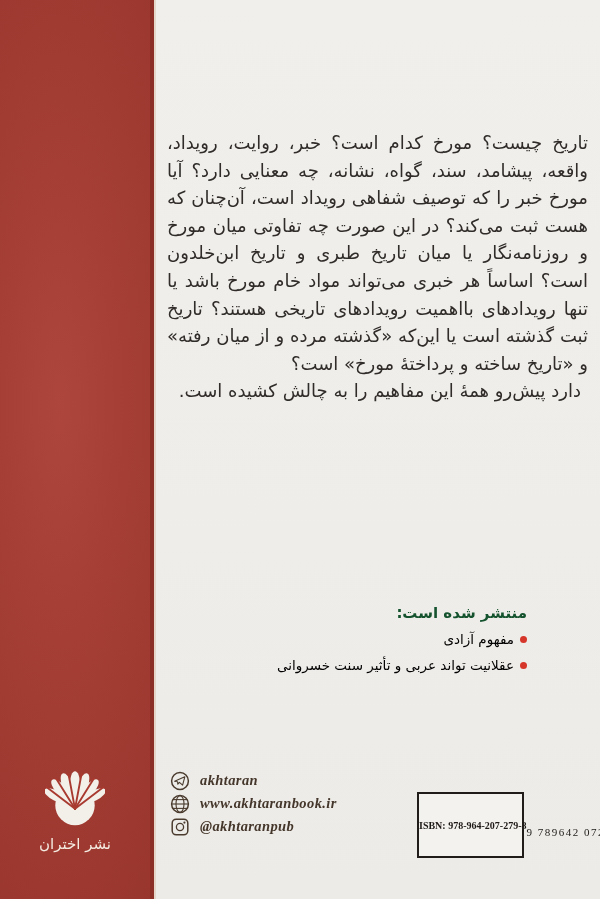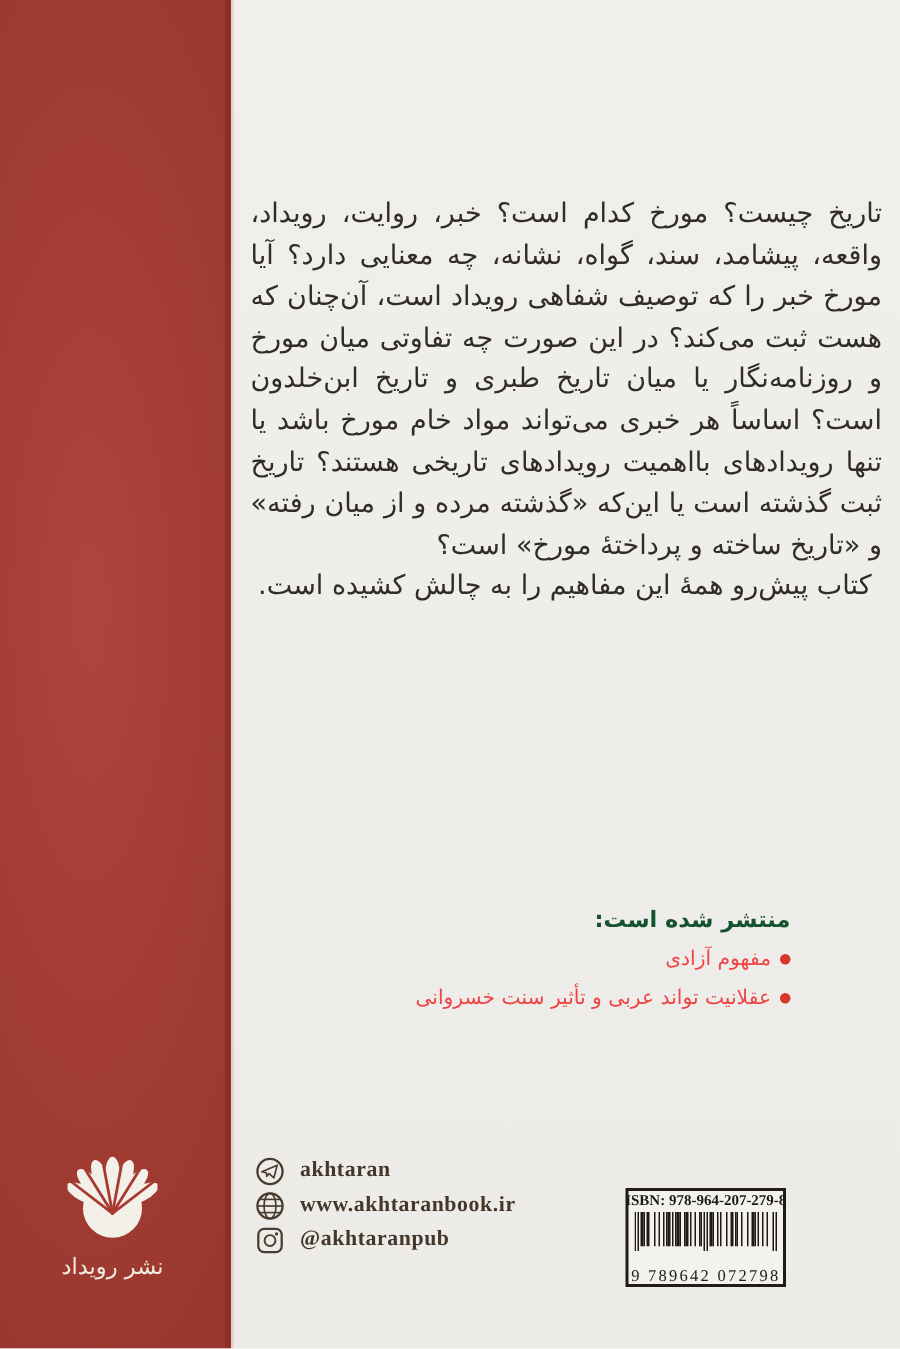--- a/index.html
+++ b/index.html
@@ -34,21 +34,21 @@
   .synopsis p + p{text-indent:7px;}
   
   .published{
     position:absolute;right:73px;top:604px;direction:rtl;text-align:right;
   }
   .published-heading{
     font-size:15px;font-weight:bold;color:#14532d;margin:0 0 9px 0;
   }
   .published-item{
     display:flex;align-items:center;direction:rtl;
-    font-size:13.5px;color:#ef4444;margin:0 0 10px 0;white-space:nowrap;
+    font-size:13.5px;color:#000000;margin:0 0 10px 0;white-space:nowrap;
   }
   .bullet-dot{
     width:7px;height:7px;border-radius:50%;background:#d63629;
     margin-left:6px;flex:0 0 auto;
   }
   
   .publisher{
     position:absolute;left:0;top:764px;width:150px;text-align:center;
   }
   .publisher svg{display:block;margin:0 auto;}
@@ -58,27 +58,27 @@
   
   .contacts{position:absolute;left:170px;top:771px;}
   .contact-row{
     display:flex;align-items:center;height:19px;margin-bottom:4px;
   }
   .contact-icon{width:20px;height:20px;flex:0 0 auto;display:inline-block;}
   .contact-icon svg{display:block;}
   .contact-text{
     margin-left:10px;
     font-family:"Liberation Serif",serif;font-weight:bold;
-    font-size:14.5px;color:#44362a;letter-spacing:.4px;white-space:nowrap;
+    font-size:14.5px;color:#44362a;letter-spacing:.4px;white-space:nowrap;font-style:italic;
   }
   
   .barcode-box{
     position:absolute;left:417px;top:792px;width:103px;height:61px;
     border:2px solid #1f1c1a;background:#f4f2ef;
-    display:flex;flex-direction:column;align-items:center;
+    display:flex;flex-direction:row;align-items:center;
     padding-top:1px;
   }
   .isbn-label{
     font-family:"Liberation Serif",serif;font-weight:bold;
     font-size:10px;color:#1d1a18;white-space:nowrap;line-height:12px;
   }
   .barcode-bars{margin-top:1px;}
   .barcode-digits{
     font-family:Liberation Serif, serif;
     font-size:11px;color:#1d1a18;letter-spacing:1.5px;line-height:10px;
@@ -87,21 +87,21 @@
 </style>
 </head>
 <body>
 
 <div class="red-band"></div>
 <div class="red-band-edge"></div>
 <div class="red-band-gap"></div>
 
 <div class="synopsis">
   <p>تاریخ چیست؟ مورخ کدام است؟ خبر، روایت، رویداد، واقعه، پیشامد، سند، گواه، نشانه، چه معنایی دارد؟ آیا مورخ خبر را که توصیف شفاهی رویداد است، آن‌چنان که هست ثبت می‌کند؟ در این صورت چه تفاوتی میان مورخ و روزنامه‌نگار یا میان تاریخ طبری و تاریخ ابن‌خلدون است؟ اساساً هر خبری می‌تواند مواد خام مورخ باشد یا تنها رویدادهای بااهمیت رویدادهای تاریخی هستند؟ تاریخ ثبت گذشته است یا این‌که «گذشته مرده و از میان رفته» و «تاریخ ساخته و پرداختهٔ مورخ» است؟</p>
-  <p>کتاب پیش‌رو همهٔ این مفاهیم را به چالش کشیده است.</p>
+  <p>دارد پیش‌رو همهٔ این مفاهیم را به چالش کشیده است.</p>
 </div>
 
 <div class="published">
   <div class="published-heading">منتشر شده است:</div>
   <div class="published-item">
     <span class="bullet-dot"></span>
     <span>مفهوم آزادی</span>
   </div>
   <div class="published-item">
     <span class="bullet-dot"></span>
@@ -125,21 +125,21 @@
       <g stroke="#a83a30" stroke-width="2.2" stroke-linecap="round">
         <line x1="35" y1="52" x2="42.7" y2="10.7"></line>
         <line x1="35" y1="52" x2="27.3" y2="10.7"></line>
         <line x1="35" y1="52" x2="57.0" y2="16.6"></line>
         <line x1="35" y1="52" x2="13.0" y2="16.6"></line>
         <line x1="35" y1="52" x2="68.3" y2="26.5"></line>
         <line x1="35" y1="52" x2="1.7" y2="26.5"></line>
       </g>
     </svg>
   </span>
-  <div class="publisher-name">نشر رویداد</div>
+  <div class="publisher-name">نشر اختران</div>
 </div>
 
 <div class="contacts">
   <div class="contact-row">
     <span class="contact-icon">
       <svg width="20" height="20" viewBox="0 0 20 20" fill="none" stroke="#4a3b2e" stroke-width="1.5">
         <circle cx="10" cy="10" r="8.4"></circle>
         <path d="M4.6 10.2 L14.8 5.8 L12.6 14.2 L9.4 11.4 L7.8 13.2 L7.6 10.8 Z" stroke-width="1.1" stroke-linejoin="round"></path>
       </svg>
     </span>

